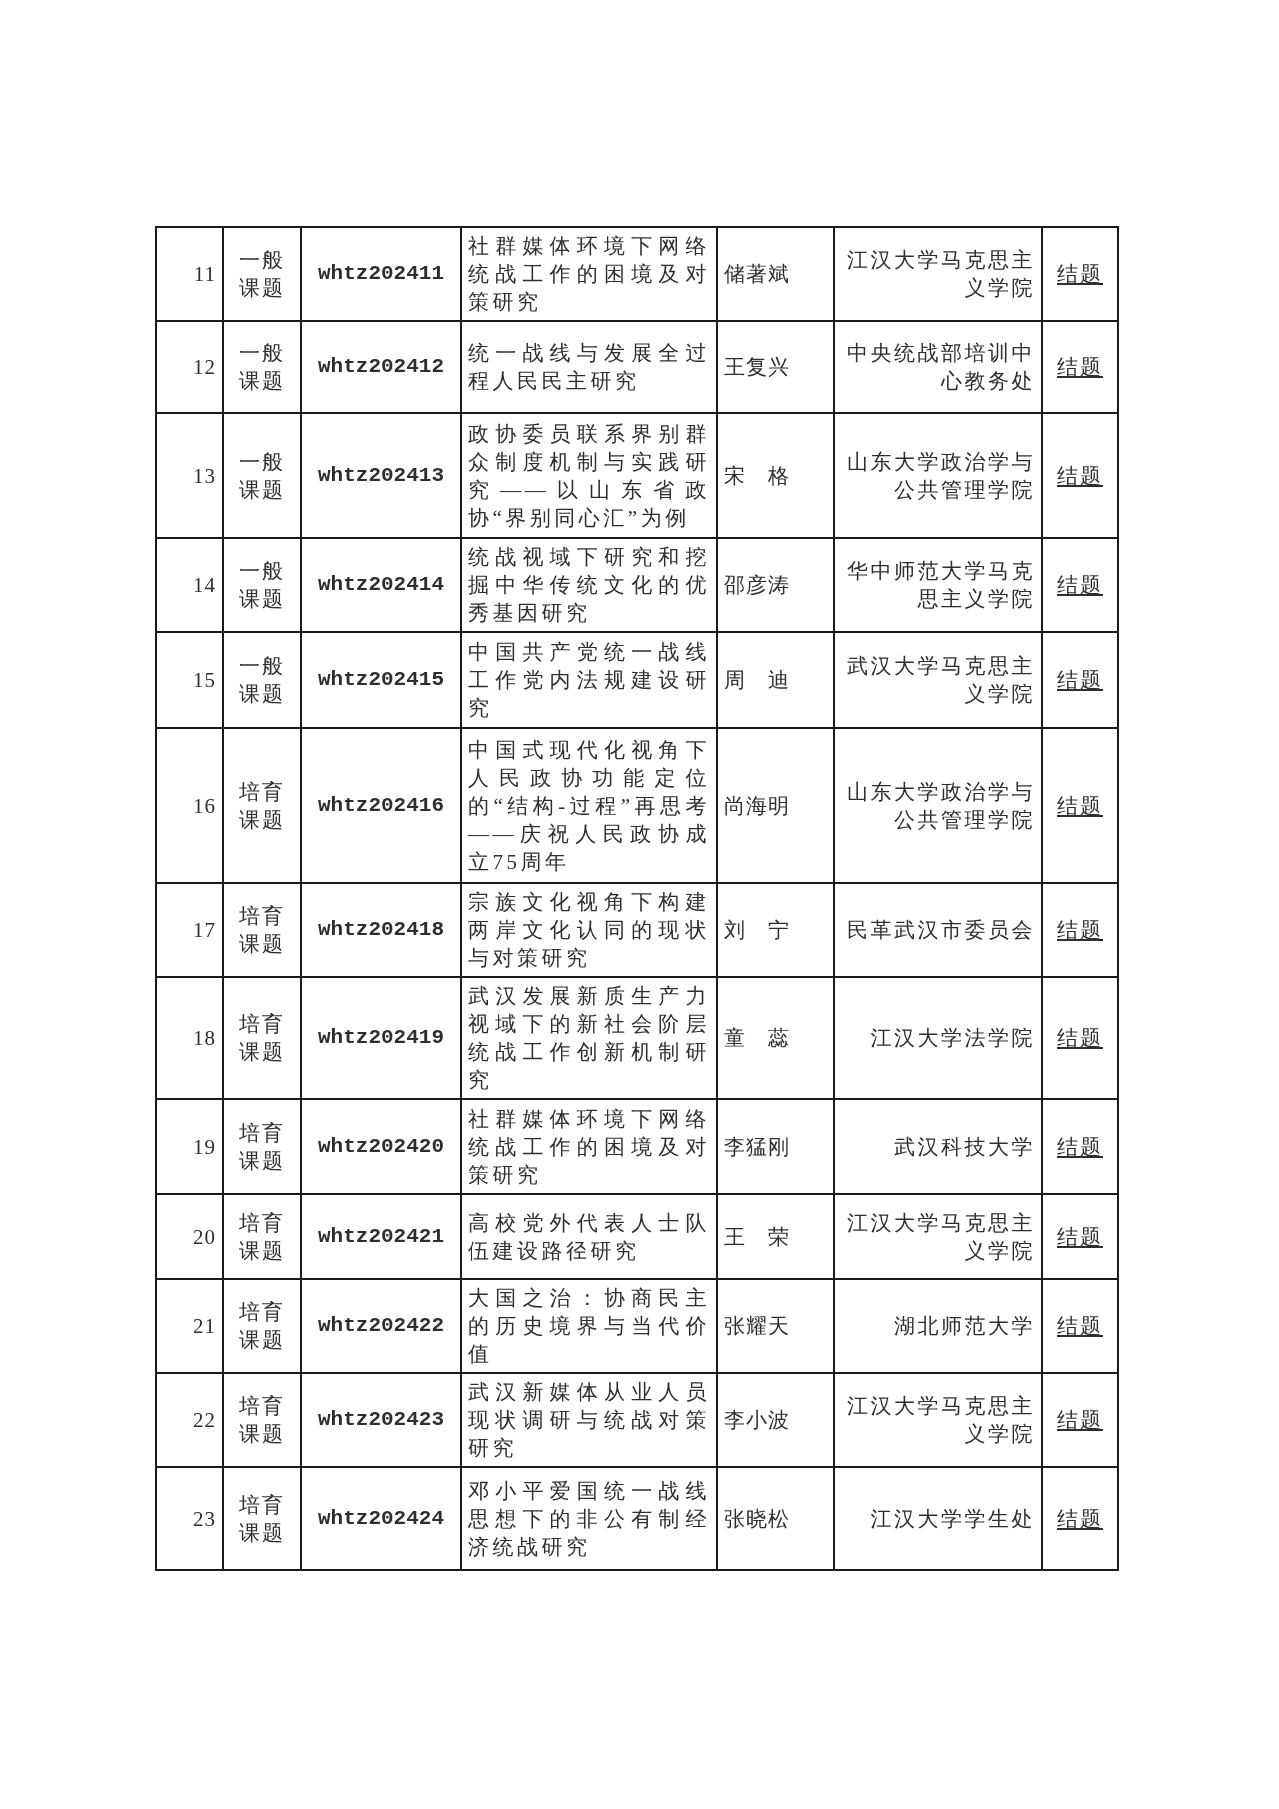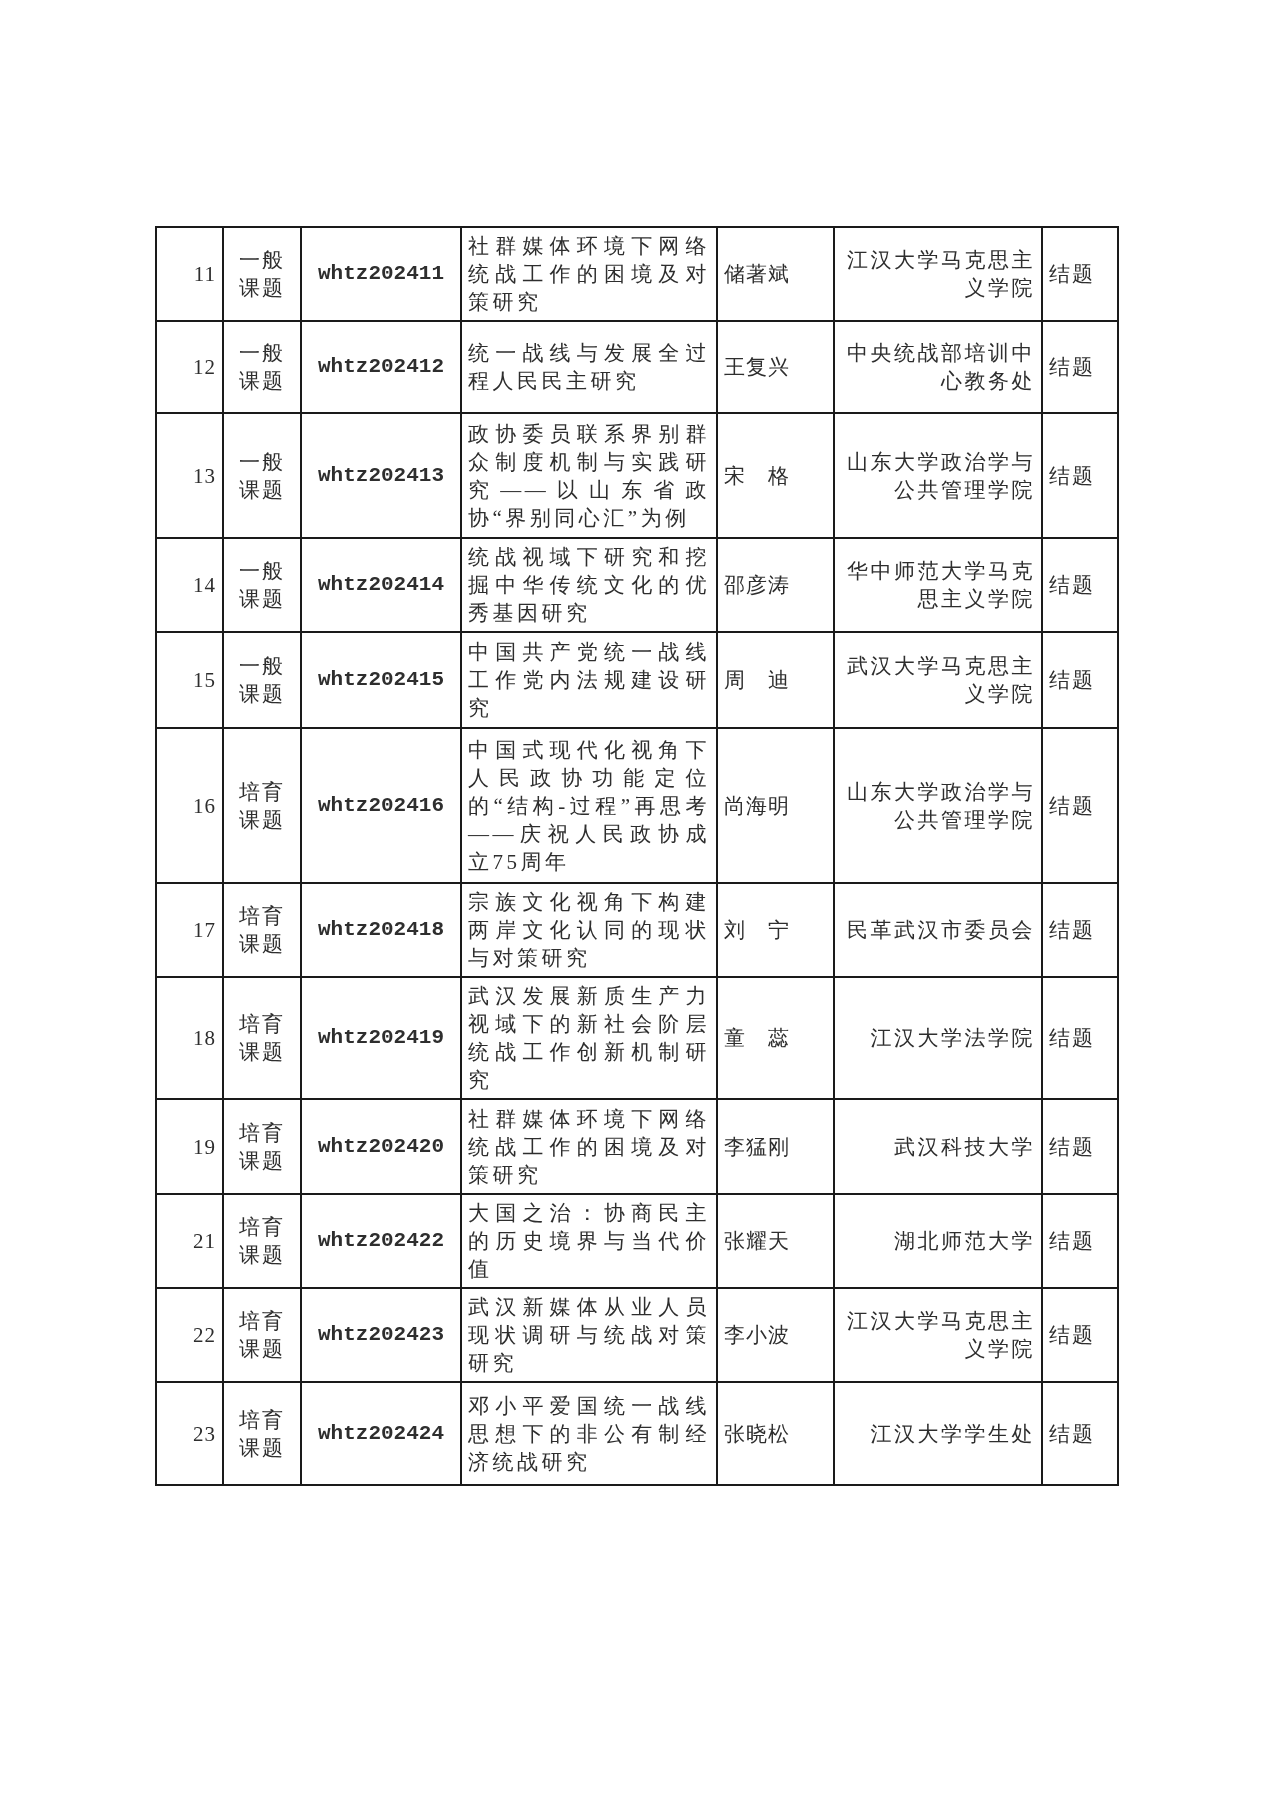--- a/index.html
+++ b/index.html
@@ -66,22 +66,23 @@
     border-radius: 21px;
   }
   td.c-inst {
     text-align: right;
     letter-spacing: 2.5px;
     padding: 4px 14px;
     word-break: break-all;
     line-height: 30px;
   }
   td.c-status {
-    text-align: left;
+    text-align: center;
     letter-spacing: 2px;
+    text-decoration: underline;
   }
 </style>
 </head>
 <body>
 
 <div class="page">
   <table class="projects">
     <colgroup>
       <col style="width:67px">
       <col style="width:78px">
@@ -166,20 +167,29 @@
   </tr>
         <tr style="height: 95px;">
     <td class="c-no">19</td>
     <td class="c-cat">培育课题</td>
     <td class="c-code">whtz202420</td>
     <td class="c-title">社群媒体环境下网络统战工作的困境及对策研究</td>
     <td class="c-name">李猛刚</td>
     <td class="c-inst">武汉科技大学</td>
     <td class="c-status">结题</td>
   </tr>
+        <tr style="height: 85px;">
+    <td class="c-no">20</td>
+    <td class="c-cat">培育课题</td>
+    <td class="c-code">whtz202421</td>
+    <td class="c-title">高校党外代表人士队伍建设路径研究</td>
+    <td class="c-name">王　荣</td>
+    <td class="c-inst">江汉大学马克思主义学院</td>
+    <td class="c-status">结题</td>
+  </tr>
         <tr style="height: 86px;">
     <td class="c-no">21</td>
     <td class="c-cat">培育课题</td>
     <td class="c-code">whtz202422</td>
     <td class="c-title">大国之治：协商民主的历史境界与当代价值</td>
     <td class="c-name">张耀天</td>
     <td class="c-inst">湖北师范大学</td>
     <td class="c-status">结题</td>
   </tr>
         <tr style="height: 94px;">

